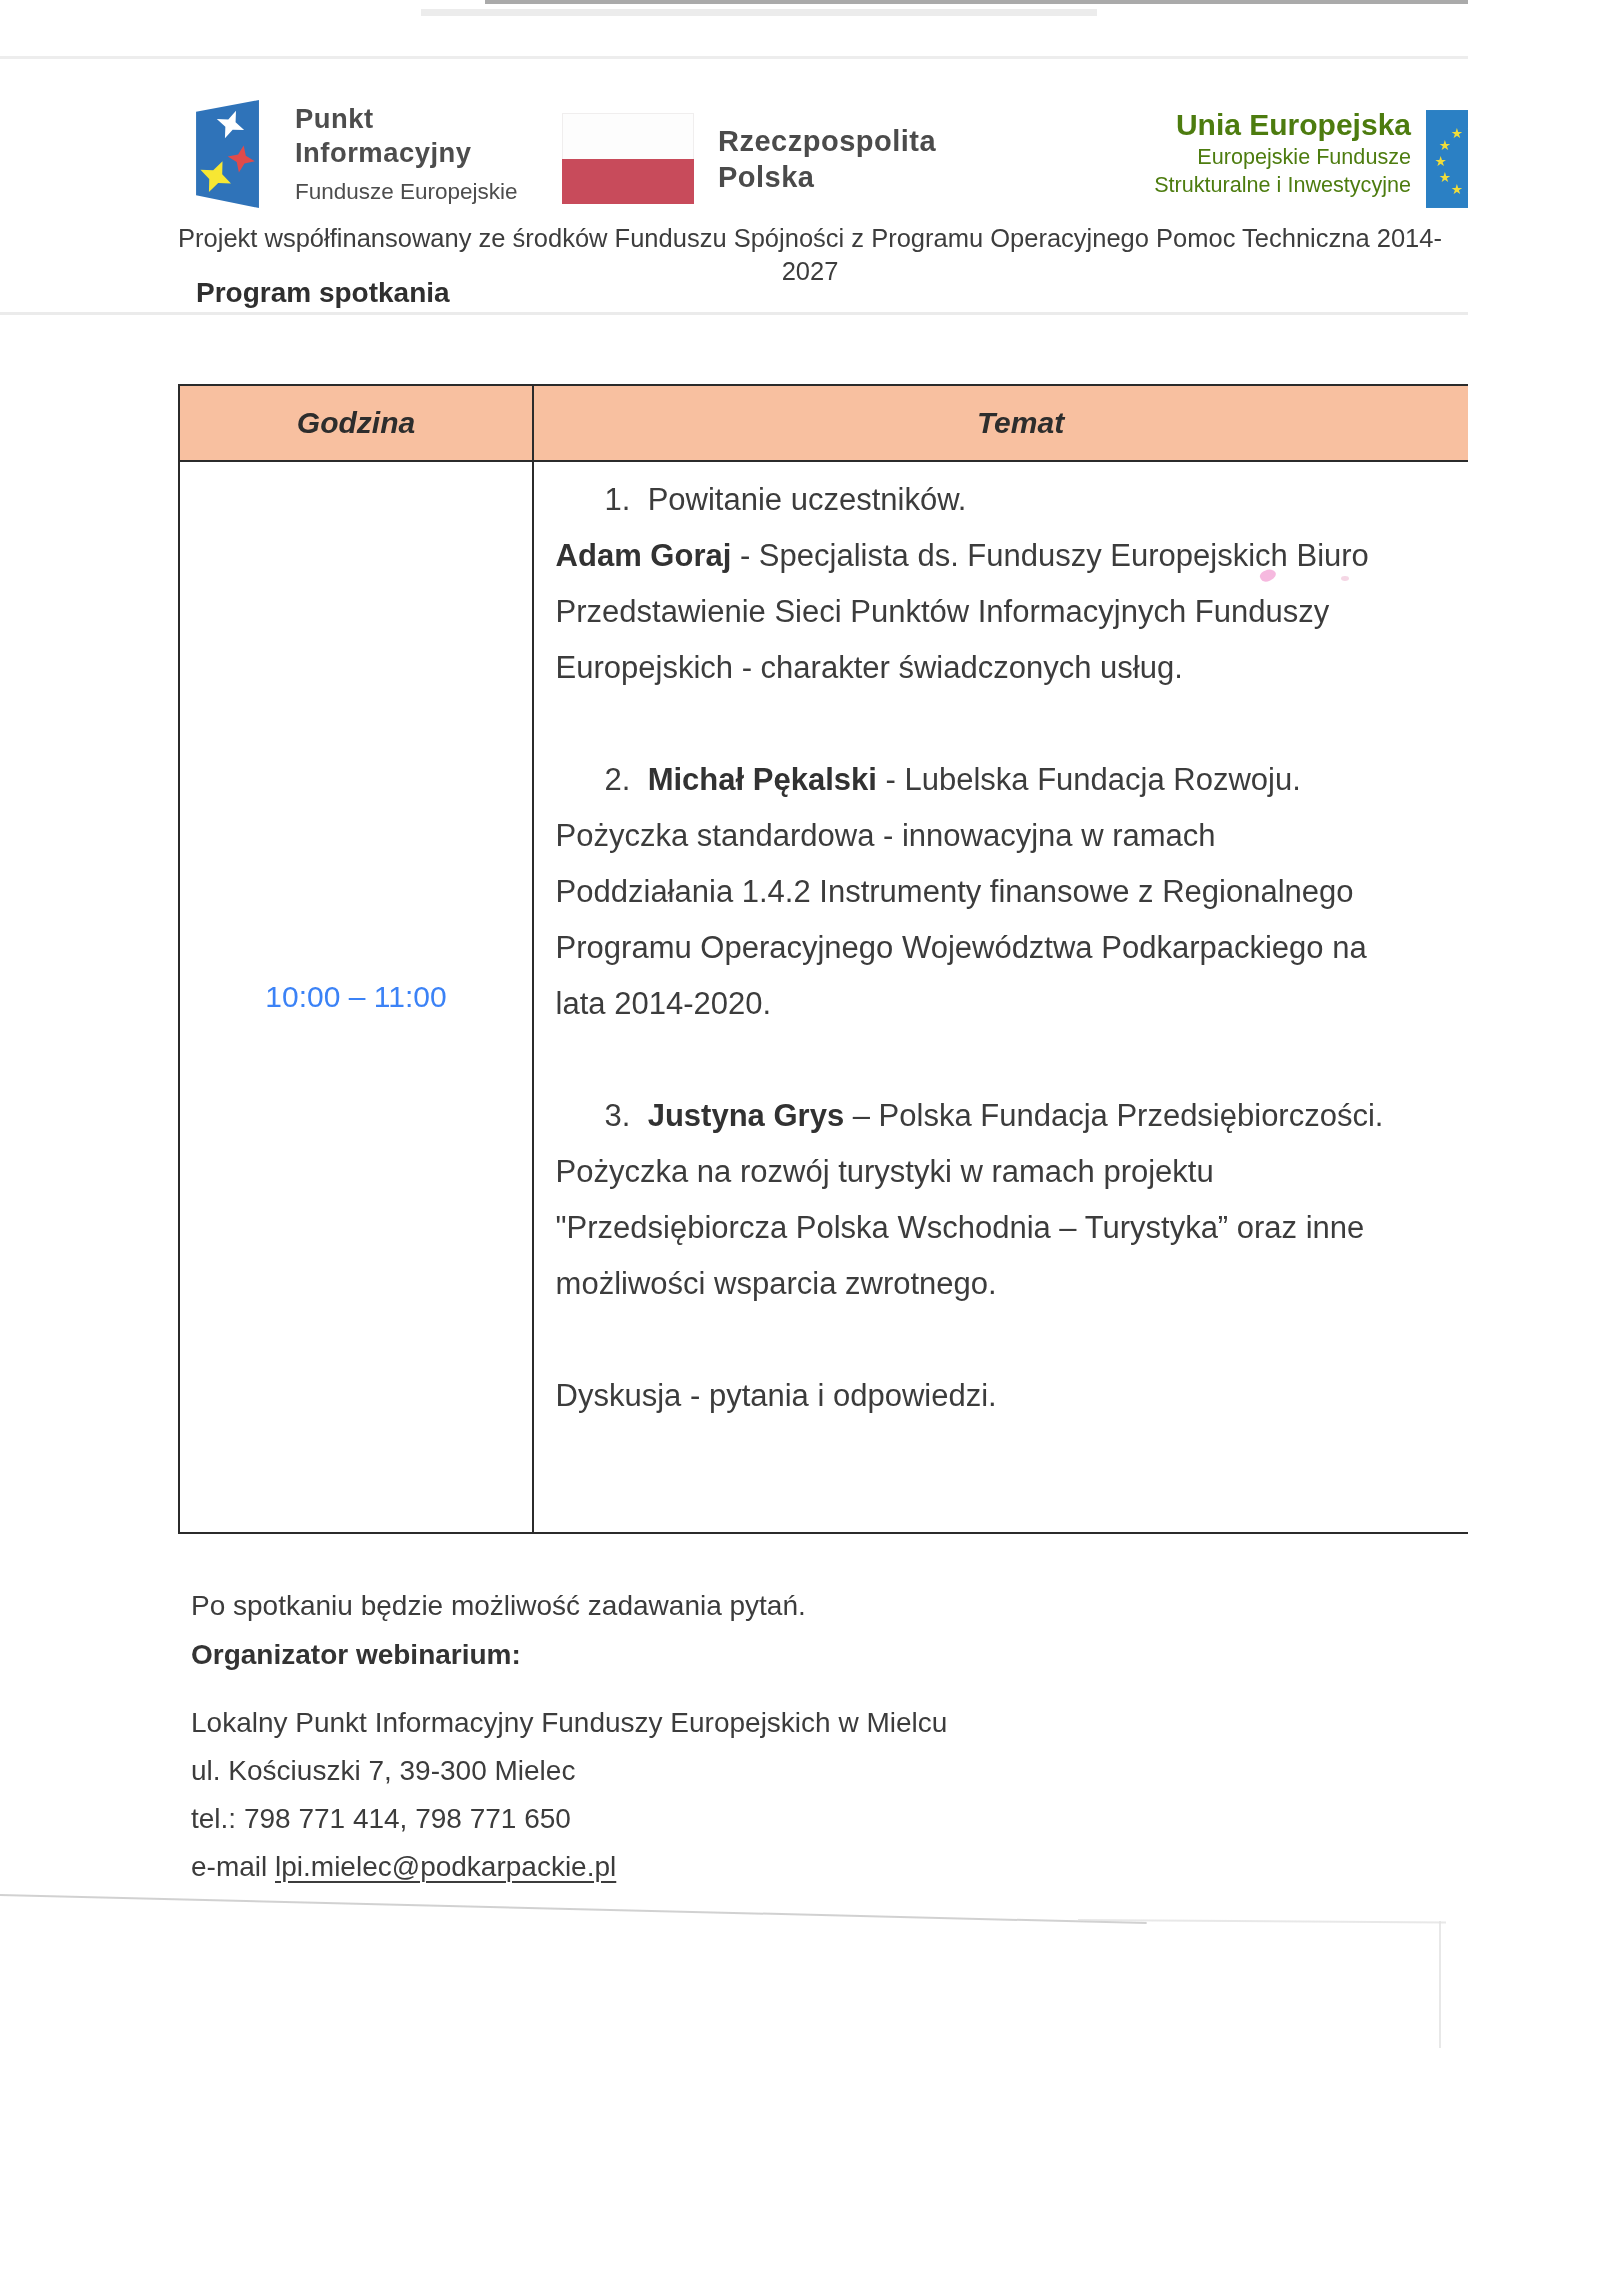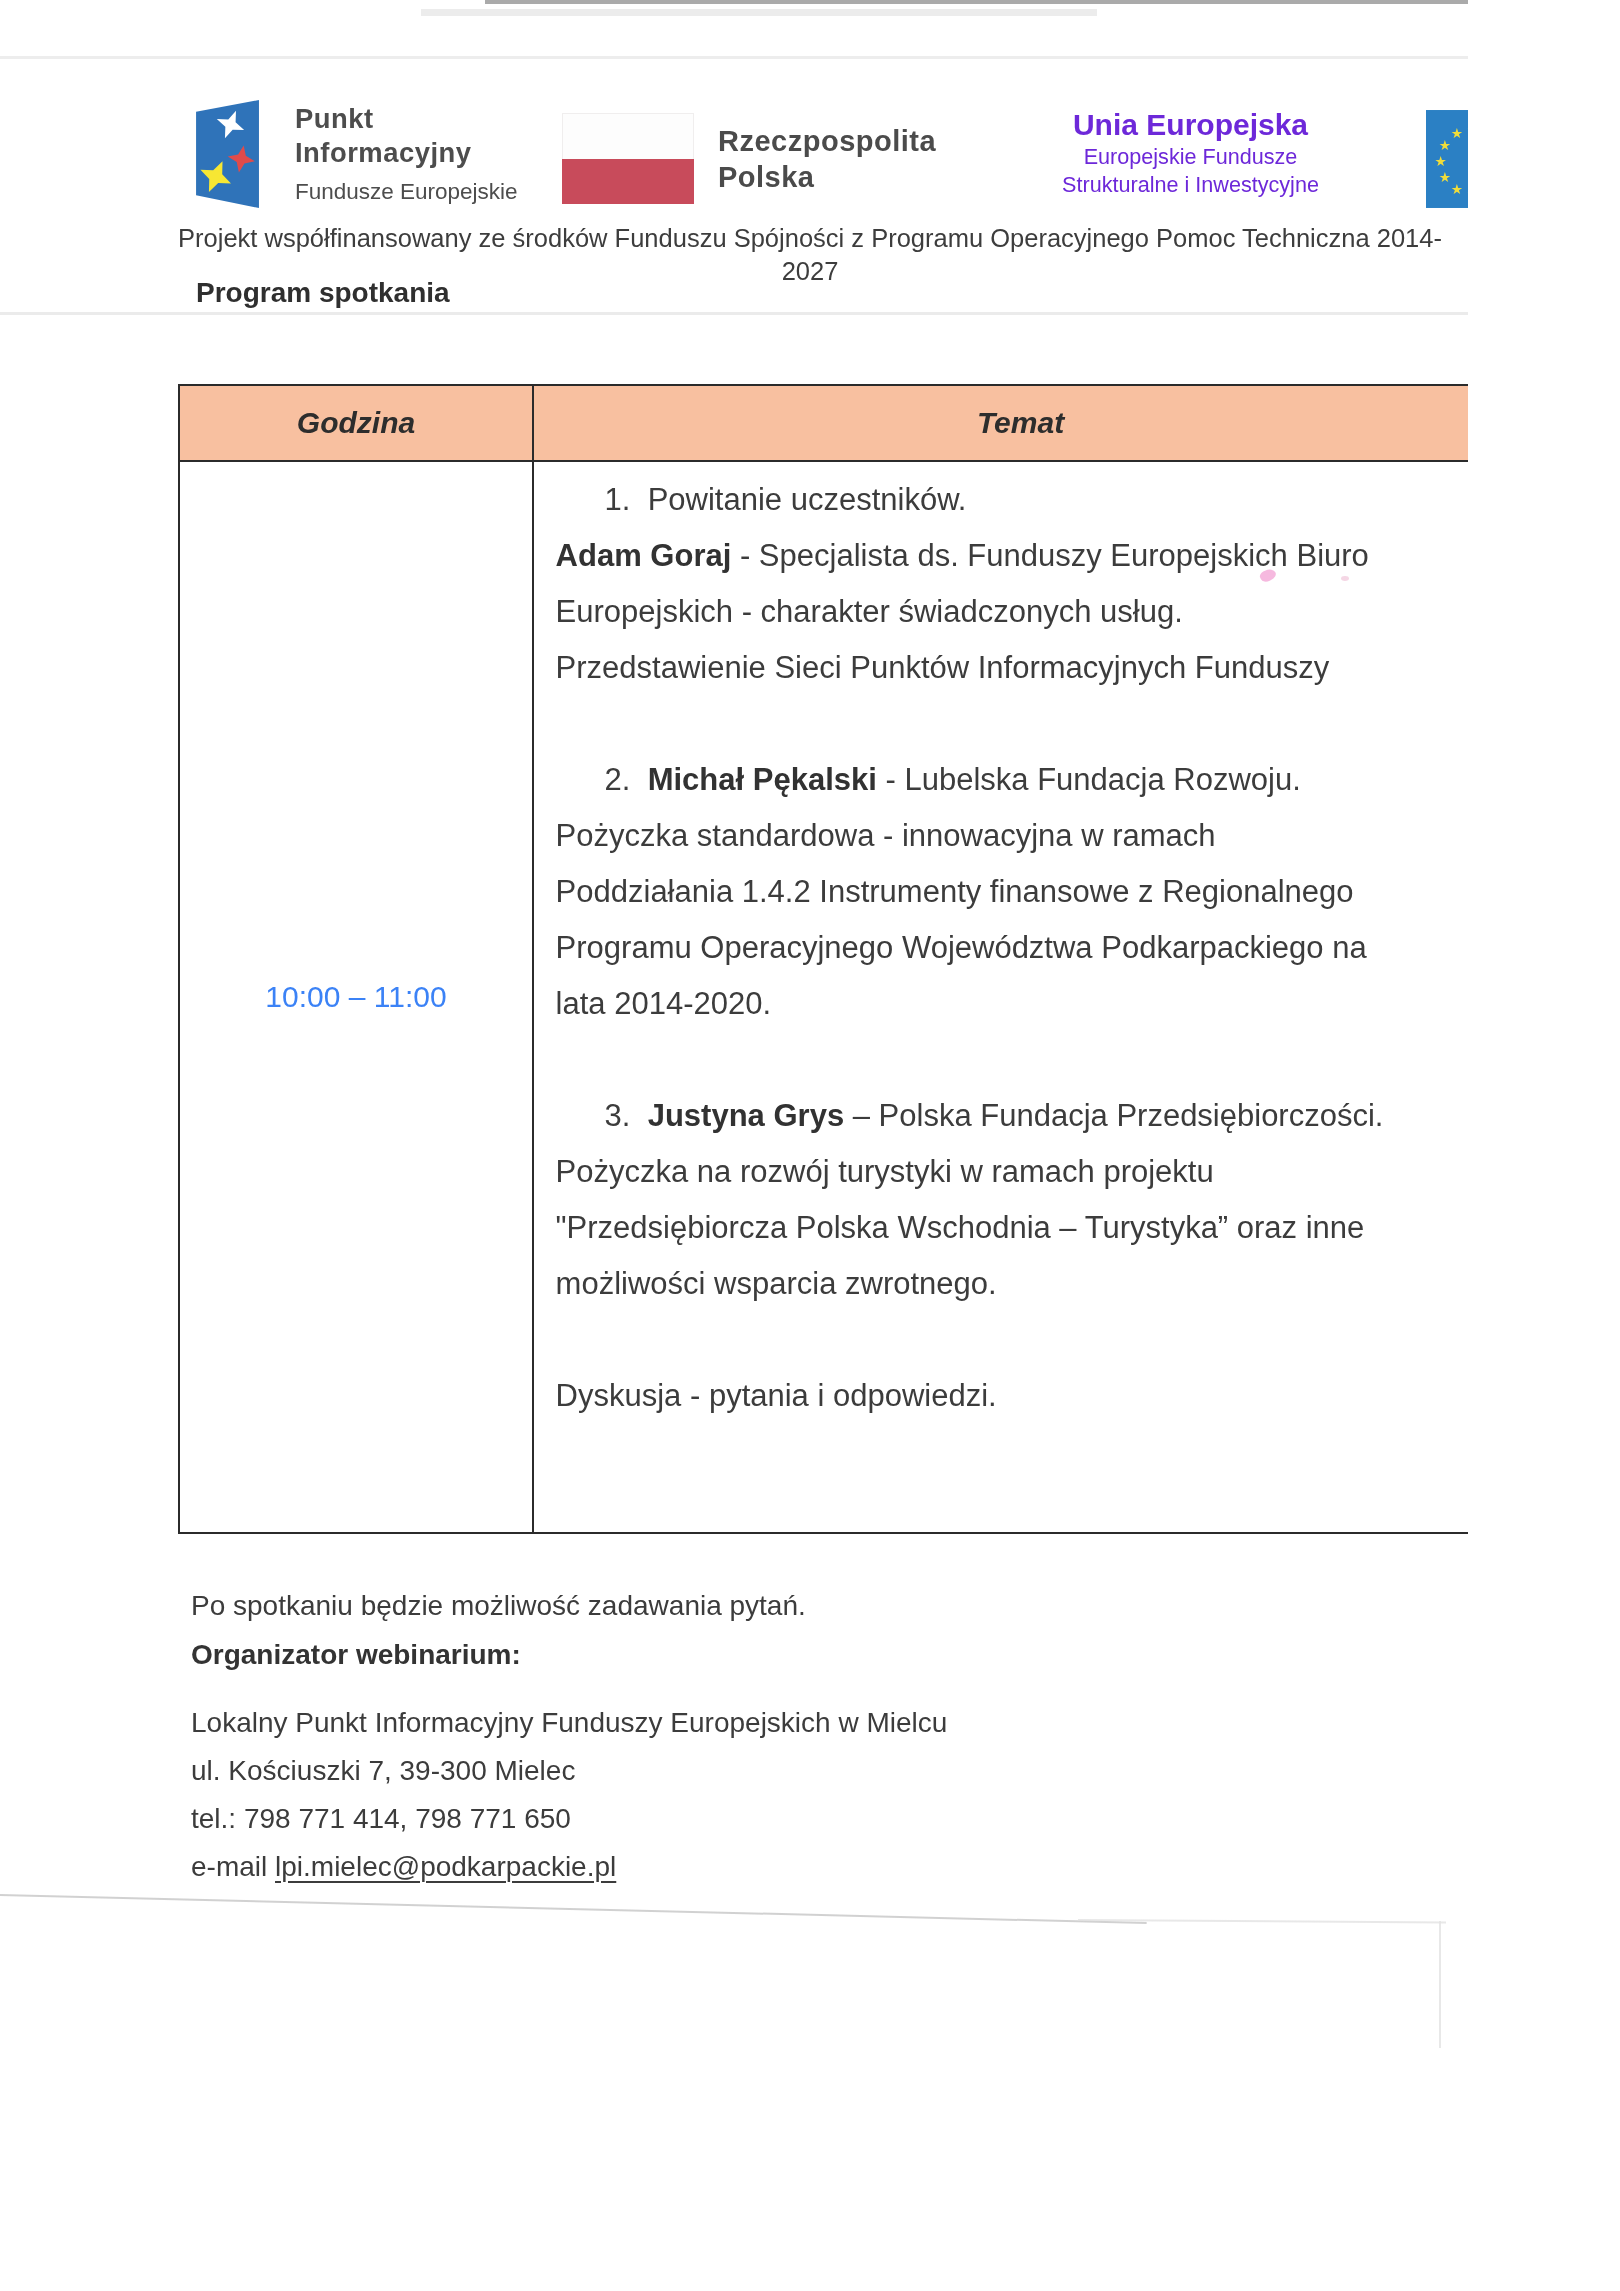--- a/index.html
+++ b/index.html
@@ -9,21 +9,21 @@
   }
   
   .fe-logo{position:absolute;left:193px;top:98px;width:71px;height:114px;}
   .fe-text{position:absolute;left:295px;top:102px;color:#4d4d4d;}
   .fe-text .l1,.fe-text .l2{font-size:27.4px;font-weight:700;line-height:34px;letter-spacing:0.5px;}
   .fe-text .l3{font-size:22.5px;font-weight:400;line-height:31px;margin-top:5.9px;}
   .pl-flag{position:absolute;left:562px;top:113px;width:132px;height:91px;}
   .pl-flag .white{height:46px;background:#fdfdfd;border:1px solid #f0eeee;border-bottom:none;box-sizing:border-box;}
   .pl-flag .red{height:45px;background:var(--poland-red);}
   .pl-text{position:absolute;left:718px;top:123px;color:#4b4b4b;font-weight:700;font-size:29px;line-height:36px;letter-spacing:0.5px;}
-  .eu-text{position:absolute;left:970px;top:106px;width:441px;text-align:center;color:#6d28d9;}
+  .eu-text{position:absolute;left:970px;top:106px;width:441px;text-align:right;color:#4d7c0f;}
   .eu-text .l1{font-size:30px;font-weight:700;line-height:37px;}
   .eu-text .l2,.eu-text .l3{font-size:21.6px;font-weight:400;line-height:28px;}
   .eu-flag{position:absolute;left:1426px;top:110px;width:96px;height:98px;}
   
   .cofin{position:absolute;left:0;top:222px;width:1620px;text-align:center;
     font-size:25.5px;line-height:33px;color:#3d3d3d;}
   .title{position:absolute;left:196px;top:277px;font-size:28px;font-weight:700;color:#2f2f2f;}
   
   .tbl{position:absolute;left:178px;top:384px;width:1331px;height:1150px;box-sizing:border-box;
     border:2.9px solid #2b2b2b;}
@@ -114,22 +114,22 @@
       <div class="hc time">Godzina</div>
       <div class="hc topic">Temat</div>
     </div>
     <div class="bdy">
       <div class="cell-time">
         <span>10:00 – 11:00</span>
       </div>
       <div class="cell-topic" id="topic-lines">
           <div class="t-line indent"><span>1.&nbsp; Powitanie uczestników.</span></div>
           <div class="t-line"><b>Adam Goraj</b><span> - Specjalista ds. Funduszy Europejskich Biuro</span></div>
+          <div class="t-line"><span>Przedstawienie Sieci Punktów Informacyjnych Funduszy</span></div>
           <div class="t-line"><span>Europejskich - charakter świadczonych usług.</span></div>
-          <div class="t-line"><span>Przedstawienie Sieci Punktów Informacyjnych Funduszy</span></div>
           <div class="t-line indent gap"><span>2.&nbsp; </span><b>Michał Pękalski</b><span> - Lubelska Fundacja Rozwoju.</span></div>
           <div class="t-line"><span>Pożyczka standardowa - innowacyjna w ramach</span></div>
           <div class="t-line"><span>Poddziałania 1.4.2 Instrumenty finansowe z Regionalnego</span></div>
           <div class="t-line"><span>Programu Operacyjnego Województwa Podkarpackiego na</span></div>
           <div class="t-line"><span>lata 2014-2020.</span></div>
           <div class="t-line indent gap"><span>3.&nbsp; </span><b>Justyna Grys</b><span> – Polska Fundacja Przedsiębiorczości.</span></div>
           <div class="t-line"><span>Pożyczka na rozwój turystyki w ramach projektu</span></div>
           <div class="t-line"><span>"Przedsiębiorcza Polska Wschodnia – Turystyka” oraz inne</span></div>
           <div class="t-line"><span>możliwości wsparcia zwrotnego.</span></div>
           <div class="t-line gap"><span>Dyskusja - pytania i odpowiedzi.</span></div>

